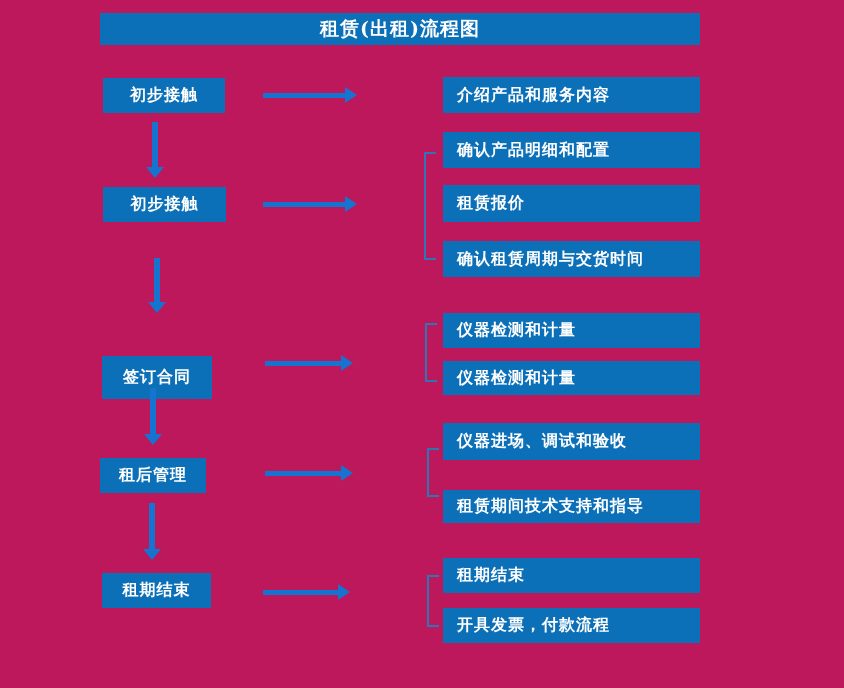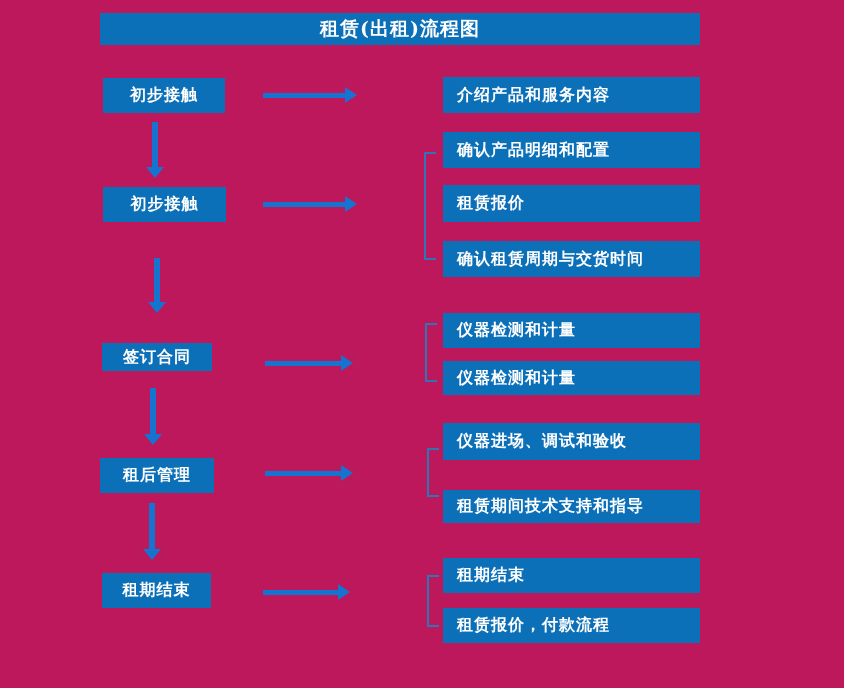--- a/index.html
+++ b/index.html
@@ -76,34 +76,34 @@
 </style>
 </head>
 <body>
 
 <div class="canvas">
 
   <div class="bluebox titlebar">租赁(出租)流程图</div>
 
   <div class="bluebox stepbox" style="left:103px; top:78px;  width:122px; height:35px;">初步接触</div>
   <div class="bluebox stepbox" style="left:103px; top:187px; width:123px; height:35px;">初步接触</div>
-  <div class="bluebox stepbox" style="left:102px; top:343px; width:110px; height:28px;">签订合同</div>
-  <div class="bluebox stepbox" style="left:100px; top:458px; width:114px; height:35px;">租后管理</div>
+  <div class="bluebox stepbox" style="left:102px; top:356px; width:110px; height:43px;">签订合同</div>
+  <div class="bluebox stepbox" style="left:100px; top:458px; width:106px; height:35px;">租后管理</div>
   <div class="bluebox stepbox" style="left:102px; top:573px; width:109px; height:35px;">租期结束</div>
 
   <div class="bluebox detailbox" style="top:77px;  height:36px;">介绍产品和服务内容</div>
   <div class="bluebox detailbox" style="top:132px; height:36px;">确认产品明细和配置</div>
   <div class="bluebox detailbox" style="top:185px; height:37px;">租赁报价</div>
   <div class="bluebox detailbox" style="top:241px; height:36px;">确认租赁周期与交货时间</div>
   <div class="bluebox detailbox" style="top:313px; height:35px;">仪器检测和计量</div>
   <div class="bluebox detailbox" style="top:361px; height:34px;">仪器检测和计量</div>
   <div class="bluebox detailbox" style="top:423px; height:37px;">仪器进场、调试和验收</div>
   <div class="bluebox detailbox" style="top:490px; height:33px;">租赁期间技术支持和指导</div>
   <div class="bluebox detailbox" style="top:558px; height:35px;">租期结束</div>
-  <div class="bluebox detailbox" style="top:608px; height:35px;">租赁报价，付款流程</div>
+  <div class="bluebox detailbox" style="top:608px; height:35px;">开具发票，付款流程</div>
 
   <div class="harrow" style="left:263px; top:87px;  width:94px;">
       <div class="shaft"></div>
       <div class="head"></div>
     </div>
   <div class="harrow" style="left:263px; top:196px; width:94px;">
       <div class="shaft"></div>
       <div class="head"></div>
     </div>
   <div class="harrow" style="left:265px; top:355px; width:88px;">

